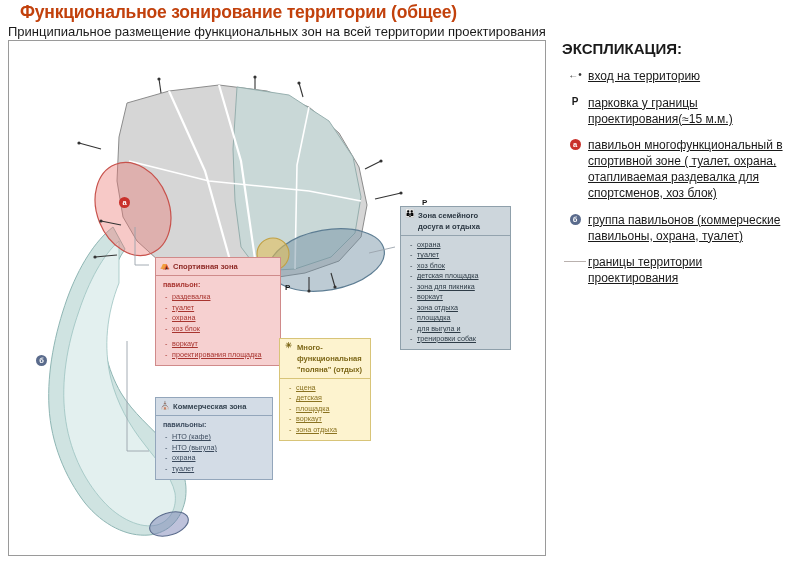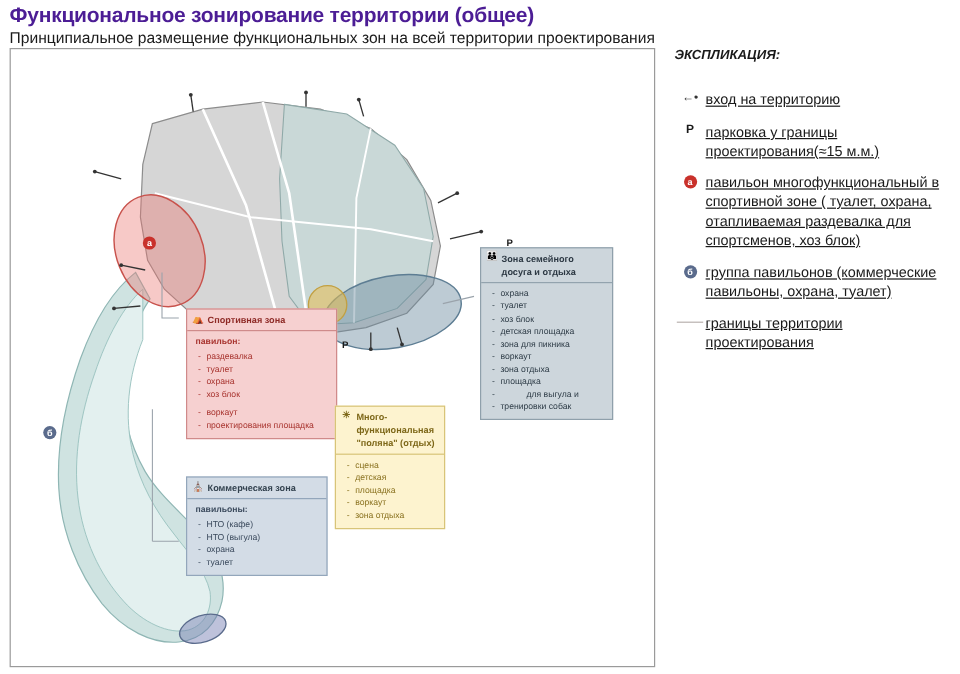--- a/index.html
+++ b/index.html
@@ -26,22 +26,23 @@
     position: absolute;
     left: 8px;
     top: 2px;
     width: 580px;
   }
   .header-title {
     font-size: 17.5px;
     font-weight: bold;
     letter-spacing: -0.2px;
     line-height: 1.15;
-    color: #4c1d95;
+    color: #c2410c;
     white-space: nowrap;
+    margin-left: 12px;
   }
   .header-sub {
     font-size: 13px;
     line-height: 1.2;
     color: #1a1a1a;
     margin-top: 2px;
     white-space: nowrap;
   }
 
   
@@ -62,25 +63,24 @@
   }
 
   
   .legend {
     position: absolute;
     left: 562px;
     top: 40px;
     width: 232px;
   }
   .legend-title {
-    font-size: 11px;
+    font-size: 15px;
     font-weight: bold;
     color: #1a1a1a;
-    margin-bottom: 24px;
-    font-style: italic;
+    margin-bottom: 12px;
   }
   .legend-row {
     display: flex;
     align-items: flex-start;
     margin-bottom: 11px;
   }
   .legend-mark {
     width: 26px;
     min-width: 26px;
     display: flex;
@@ -150,20 +150,21 @@
     margin-bottom: 2px;
   }
   ul.cal-list {
     margin: 0;
     padding: 0 0 0 9px;
     list-style: none;
   }
   ul.cal-list li {
     position: relative;
     padding-left: 0;
+    text-decoration: underline;
   }
   ul.cal-list li:before {
     content: "-";
     position: absolute;
     left: -7px;
     top: 0;
   }
   .gap { height: 5px; }
 
   
@@ -336,21 +337,21 @@
       <div class="cal-body">
         <ul class="cal-list">
           <li>охрана</li>
           <li>туалет</li>
           <li>хоз блок</li>
           <li>детская площадка</li>
           <li>зона для пикника</li>
           <li>воркаут</li>
           <li>зона отдыха</li>
           <li>площадка</li>
-          <li style="list-style:none;text-align:center;">для выгула и</li>
+          <li style="list-style:none;">для выгула и</li>
           <li style="list-style:none;">тренировки собак</li>
         </ul>
       </div>
     </div>
 
     <div class="callout c-meadow">
       <div class="cal-head" style="align-items:flex-start;">
         <span class="mini-ic">☀</span>
         <span>
           <span>Много-</span><br>

